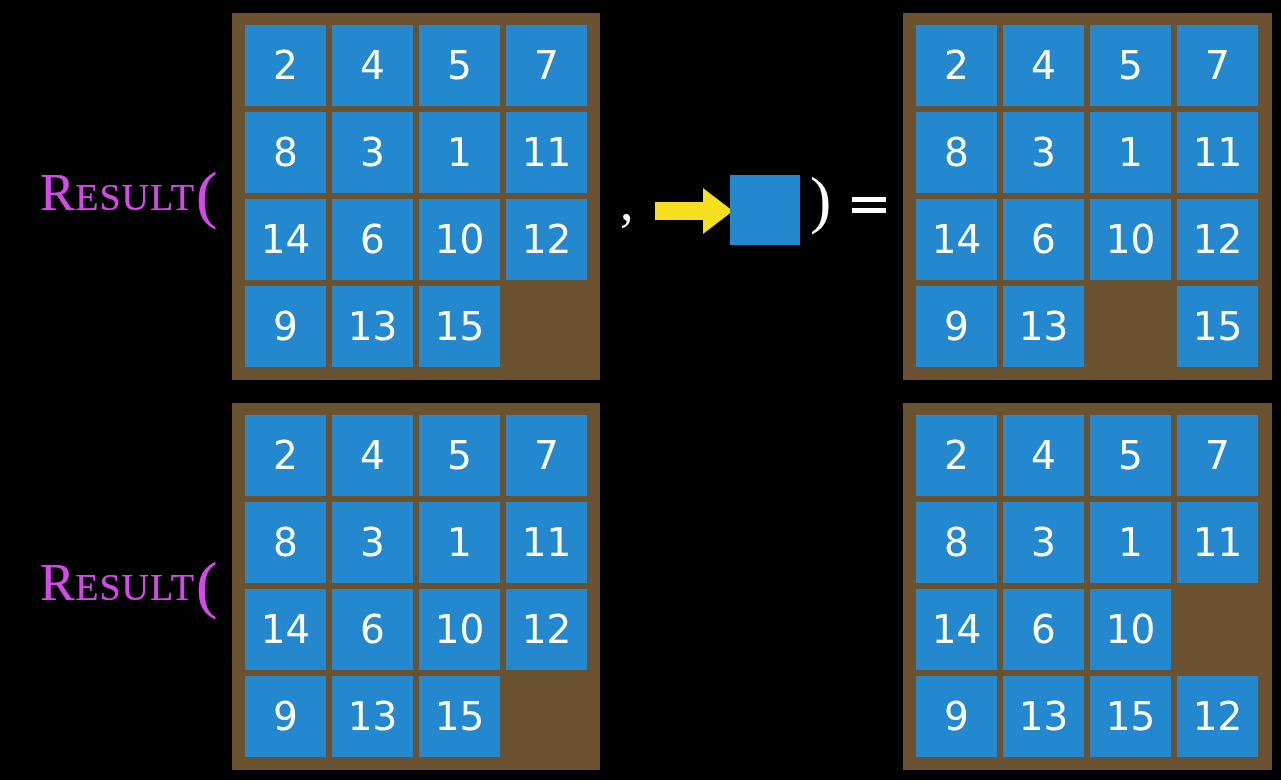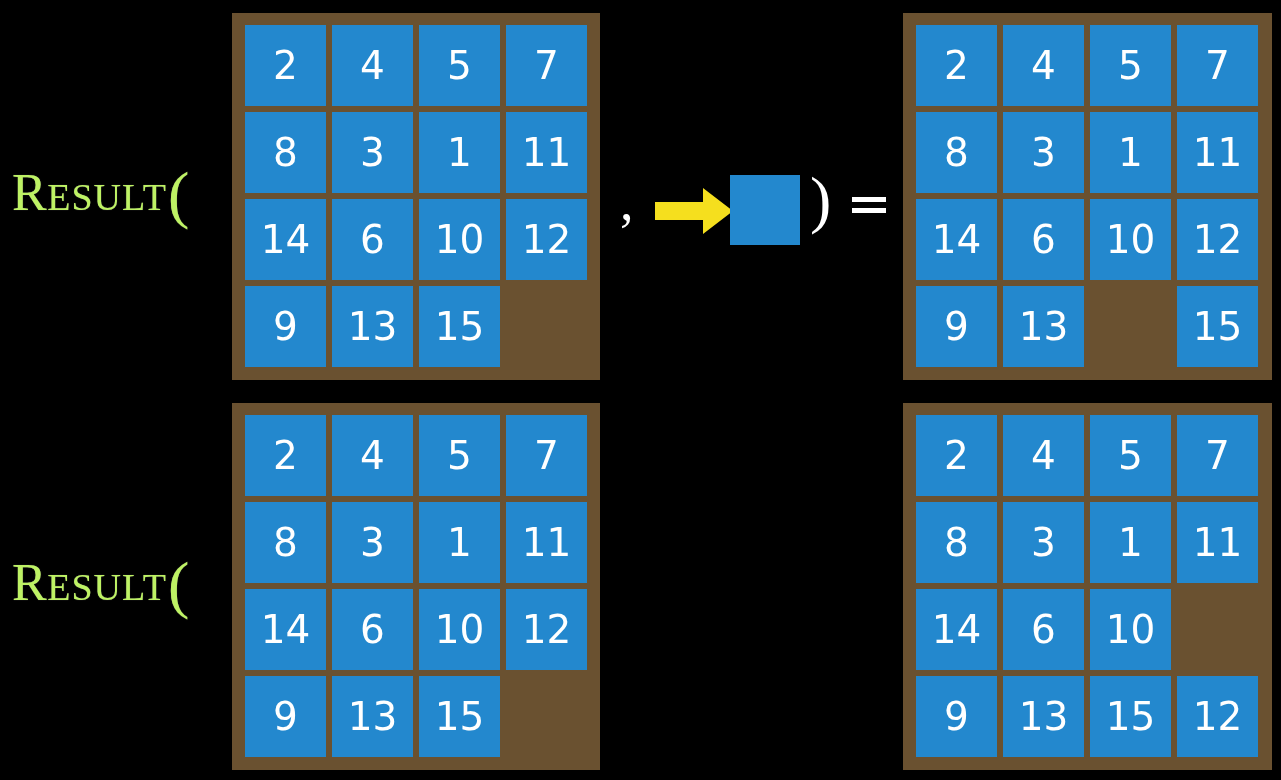--- a/index.html
+++ b/index.html
@@ -18,24 +18,24 @@
   }
 
   
   .eq-row { position: absolute; left: 0; width: 1281px; height: 390px; }
   .eq-row.row-1 { top: 0; }
   .eq-row.row-2 { top: 390px; }
 
   
   .result-label {
     position: absolute;
-    left: 12px;
+    left: 40px;
     top: 50%;
     transform: translateY(-50%);
-    color: #bef264;
+    color: #d946ef;
     font-family: "Liberation Serif", serif;
     font-size: 52px;
     line-height: 1;
     white-space: nowrap;
     letter-spacing: 0.5px;
     text-shadow: 0 0 1px rgba(255,255,255,0.35);
   }
   .result-label .cap-lead { font-size: 52px; }
   .result-label .cap-rest { font-size: 38px; letter-spacing: 1px; }
   .result-label .paren {

